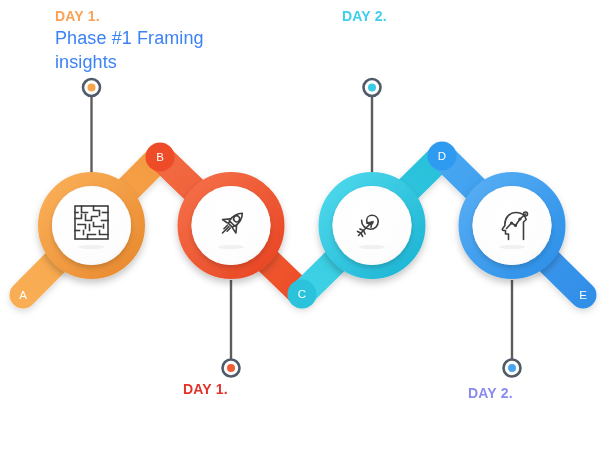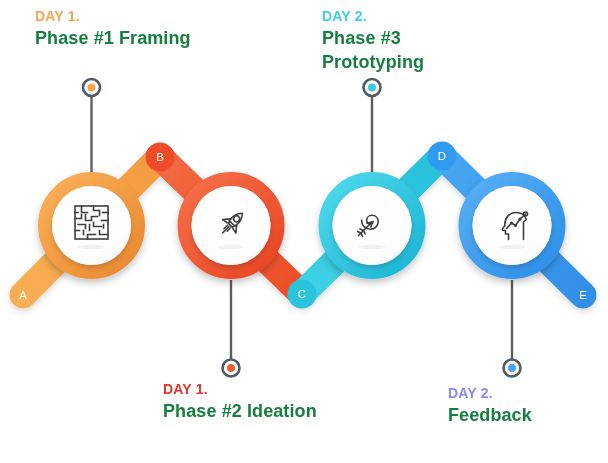--- a/index.html
+++ b/index.html
@@ -1,23 +1,23 @@
 <!DOCTYPE html>
 <html><head>
 <meta charset="utf-8">
 <style>
   html,body{margin:0;padding:0;background:#ffffff;}
   .canvas{
     position:relative;width:608px;height:463px;background:#ffffff;overflow:hidden;
     font-family:"Liberation Sans",sans-serif;
   }
   .scene{position:absolute;left:0;top:0;}
-  .label{position:absolute;}
+  .label{position:absolute;margin-left:20px;}
   .label .day{font-size:14px;font-weight:700;letter-spacing:.2px;margin-bottom:3px;}
-  .label .title{font-size:18px;font-weight:700;color:#15803d;line-height:1.32;letter-spacing:.1px;}
+  .label .title{font-size:18px;font-weight:400;color:#3b82f6;line-height:1.32;letter-spacing:.1px;}
   .badge-letter{
     fill:#ffffff;font-family:"Liberation Sans",sans-serif;font-size:11.5px;
     text-anchor:middle;
   }
 </style>
 </head>
 <body>
 
 <div class="canvas">
 
@@ -186,38 +186,33 @@
       <circle cx="372" cy="87.5" r="4" fill="#38CBE4"></circle>
       <circle cx="512" cy="368" r="8.5" fill="#ffffff" stroke="#4F5B68" stroke-width="2.6"></circle>
       <circle cx="512" cy="368" r="4" fill="#4AA3F0"></circle>
     </g>
   </svg>
 
   <div class="label" style="left:35px;top:8px;">
     <div class="day" style="color: rgb(249, 163, 87);">DAY 1.</div>
     <div class="title">
       <div>Phase #1 Framing</div>
+      <div>insights</div>
     </div>
   </div>
 
   <div class="label" style="left:322px;top:8px;">
     <div class="day" style="color: rgb(62, 207, 236);">DAY 2.</div>
-    <div class="title">
-      <div>Phase #3</div>
-      <div>Prototyping</div>
-    </div>
   </div>
 
   <div class="label" style="left:163px;top:381px;">
     <div class="day" style="color: rgb(227, 52, 43);">DAY 1.</div>
     <div class="title">
-      <div>Phase #2 Ideation</div>
     </div>
   </div>
 
   <div class="label" style="left:448px;top:385px;">
     <div class="day" style="color: rgb(138, 139, 239);">DAY 2.</div>
     <div class="title">
-      <div>Feedback</div>
     </div>
   </div>
 
 </div>
 
 </body></html>

